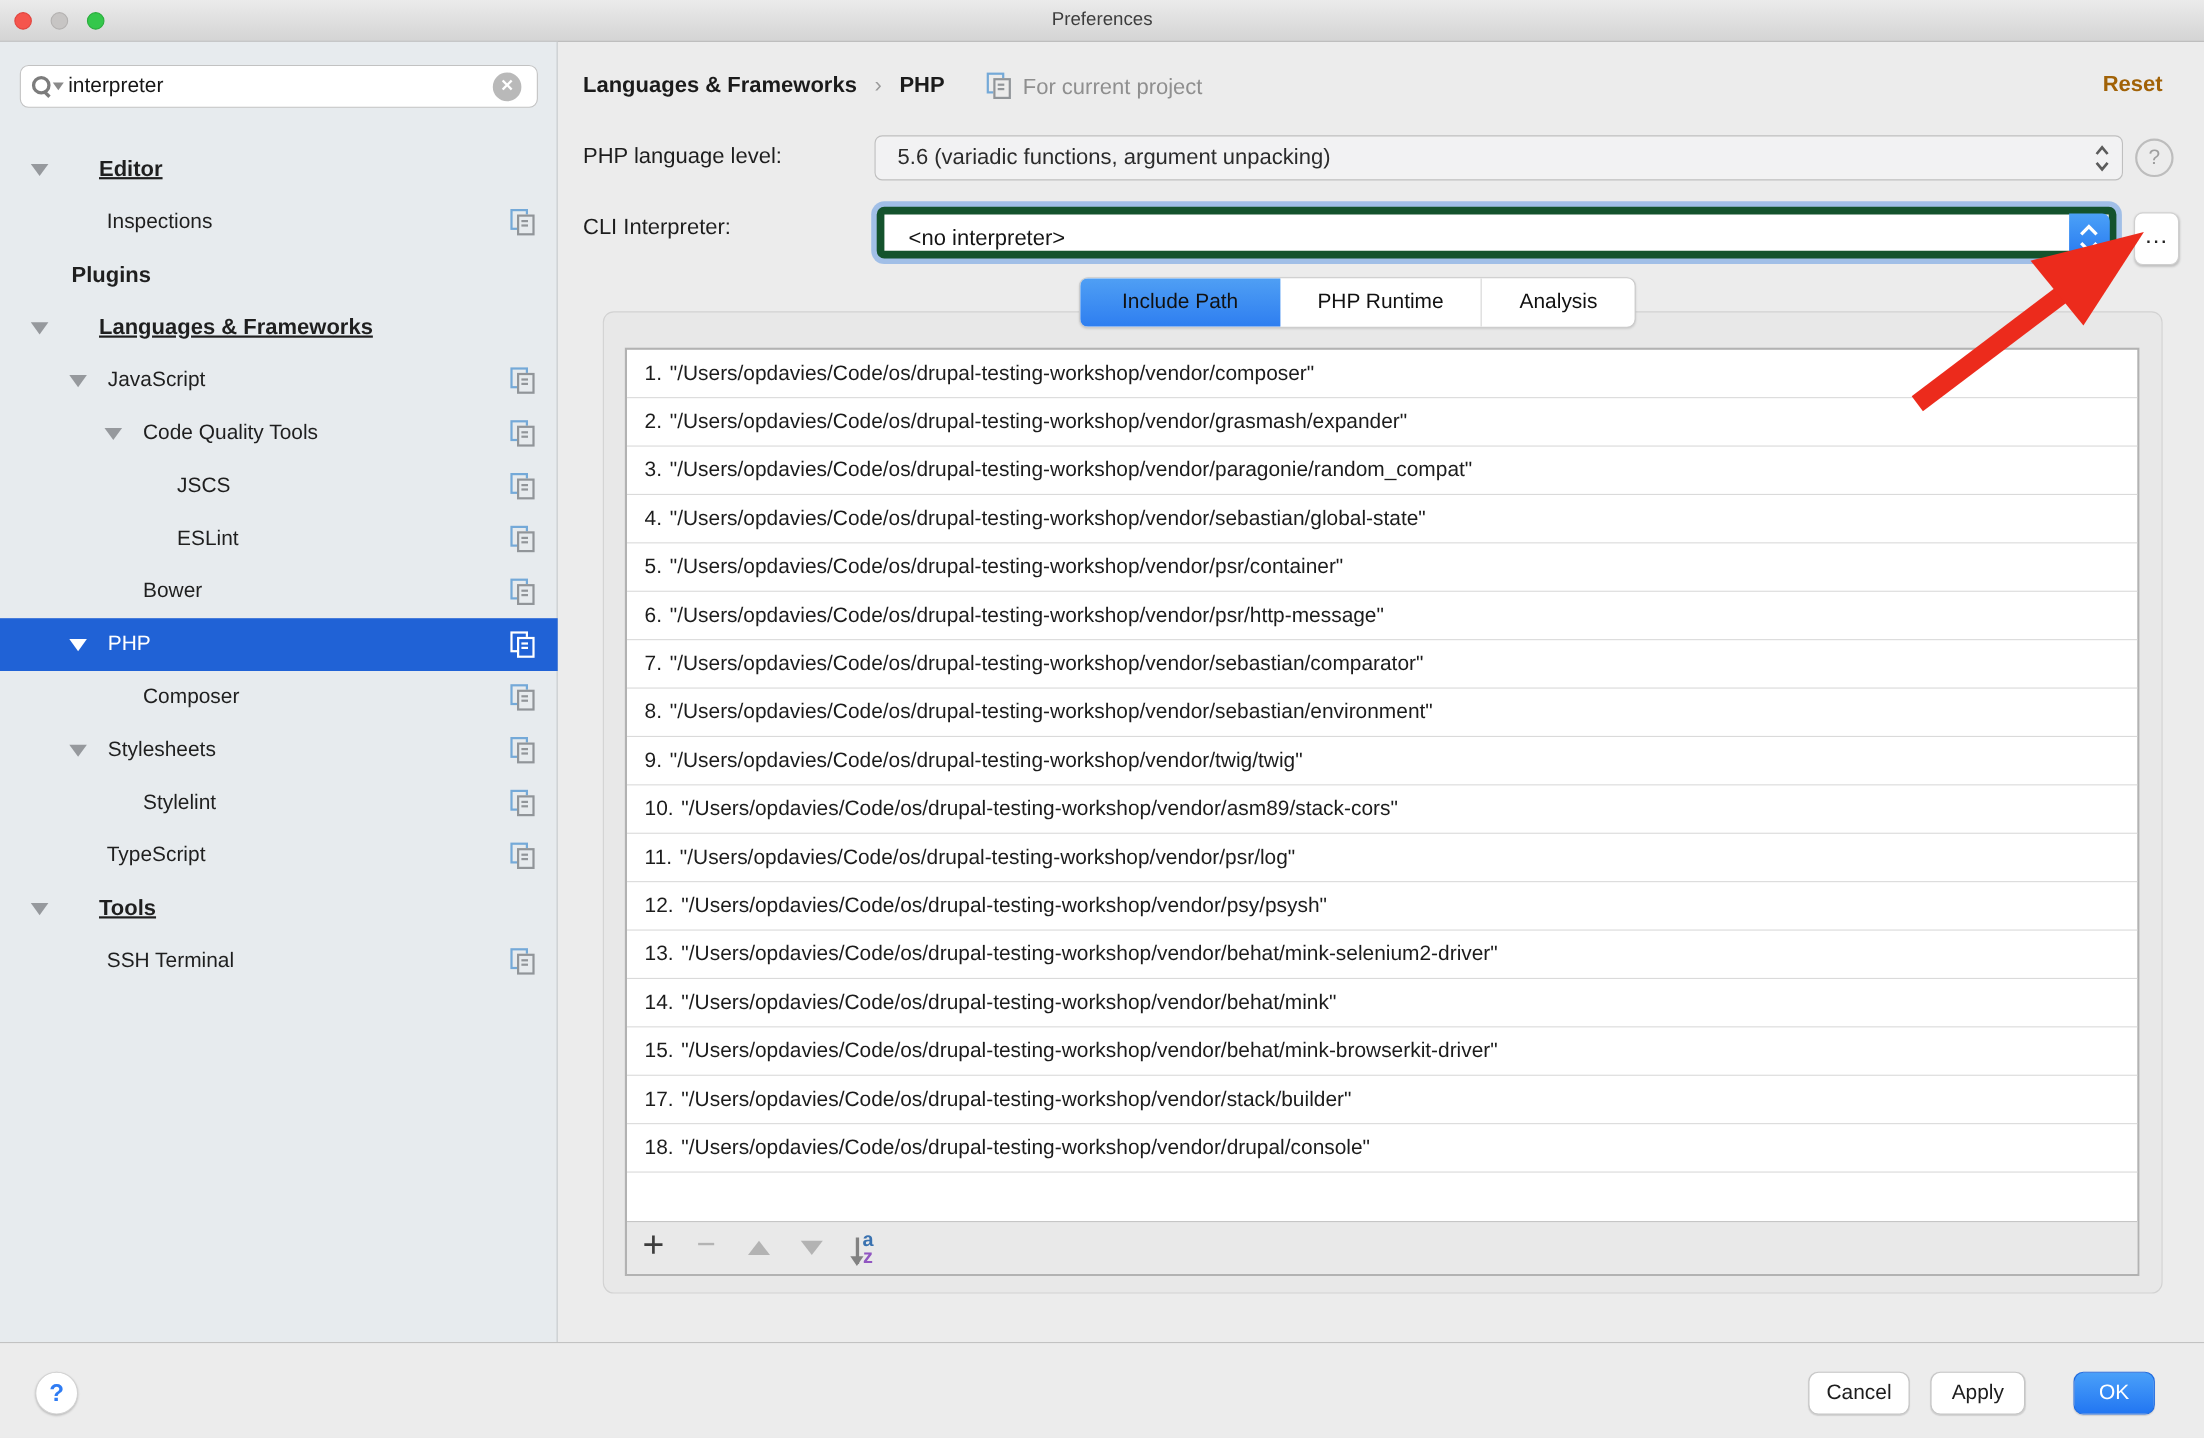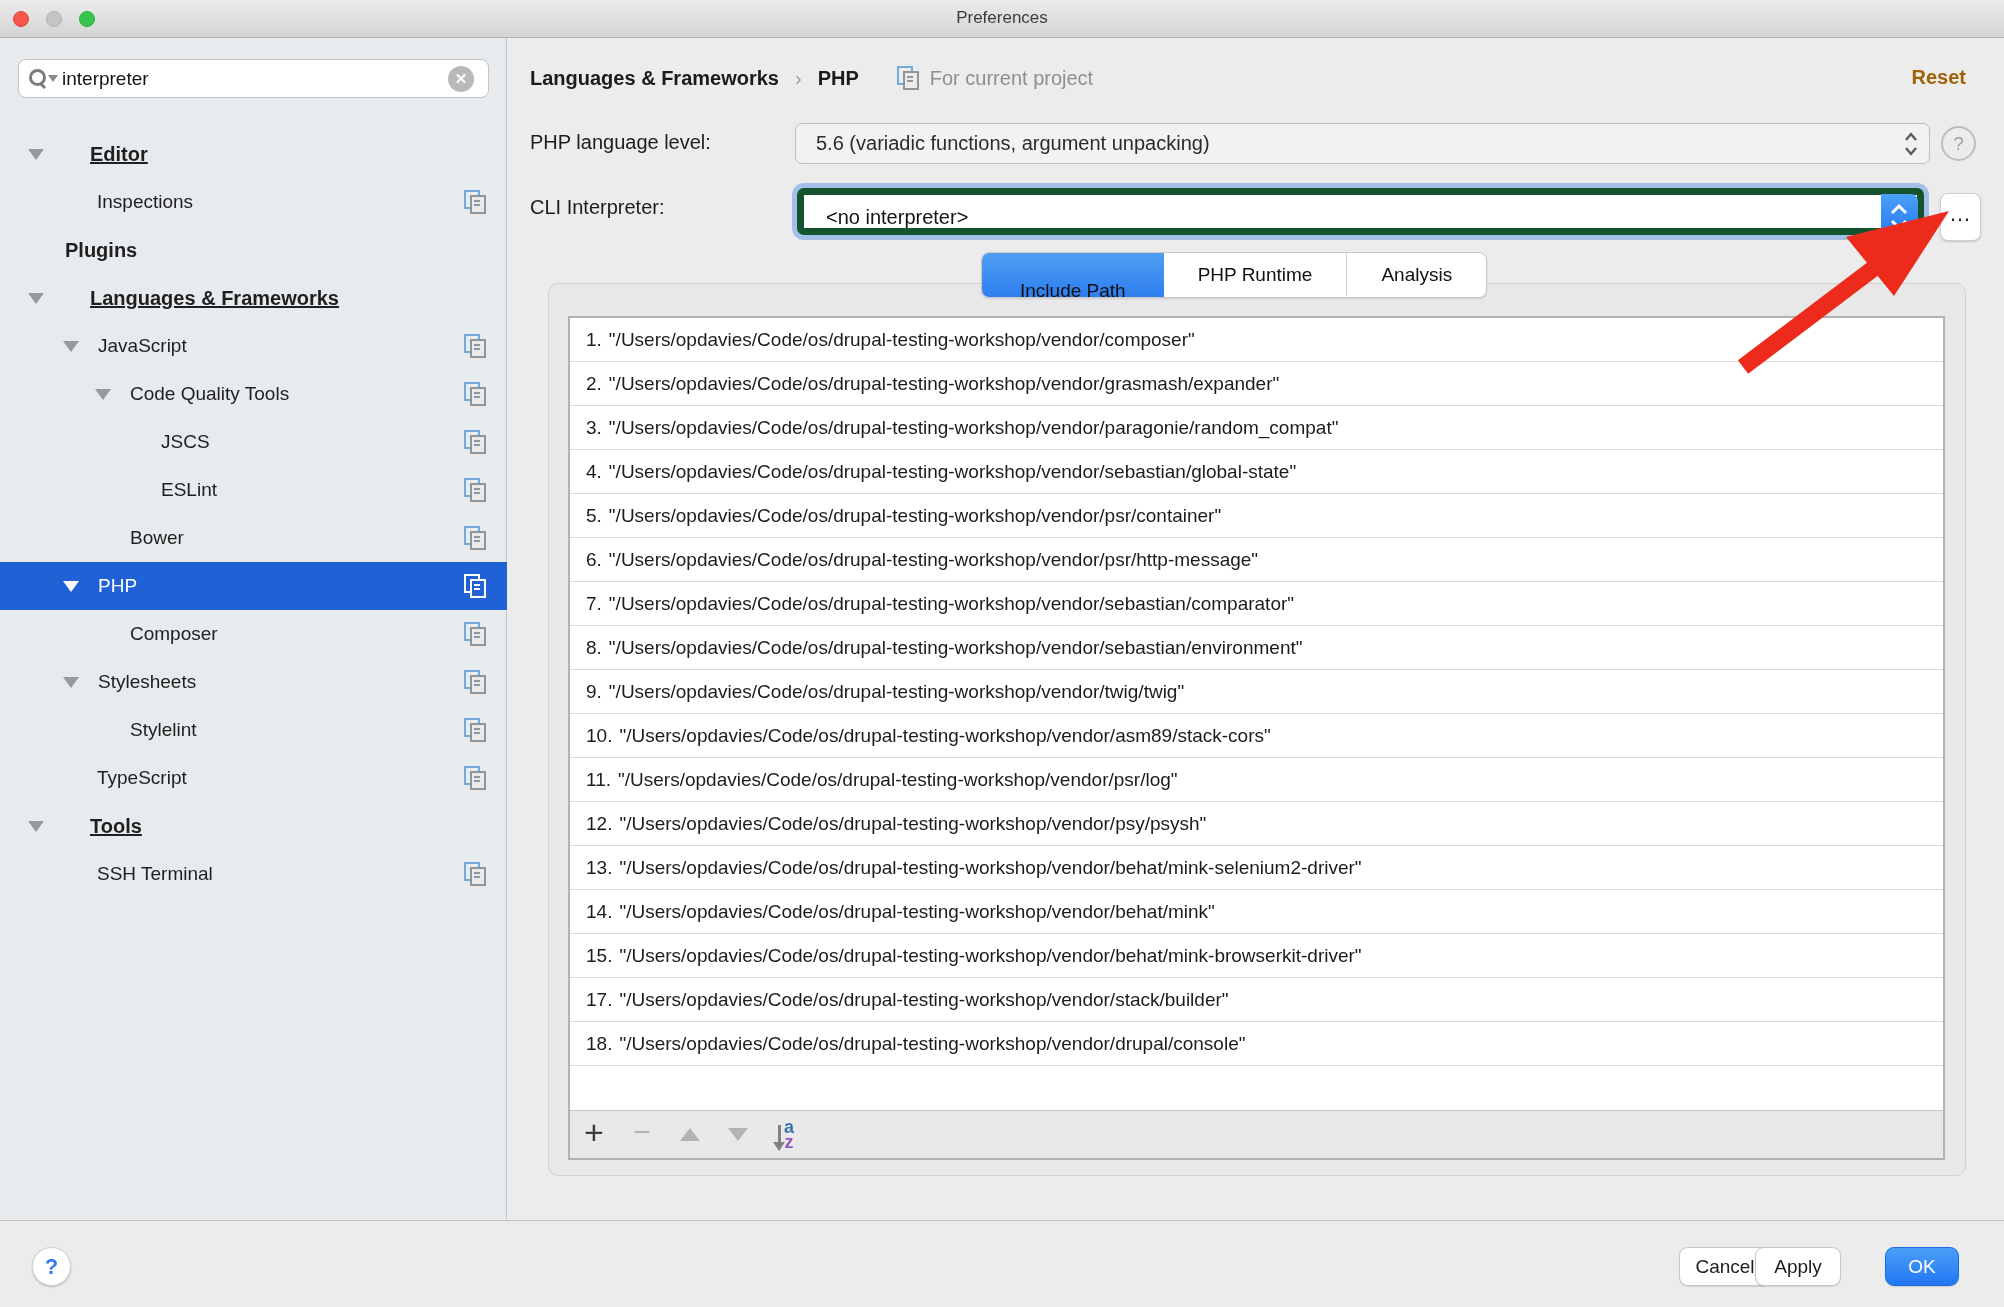--- a/index.html
+++ b/index.html
@@ -90,21 +90,21 @@
     background:#fff; border:1px solid #cfcfcf; border-radius:8px;
     box-shadow:0 1px 2px rgba(0,0,0,.18); text-align:center; line-height:40px;
     font-size:22px; color:#222; letter-spacing:1px; }
 
   
   .tabs { position:absolute; left:981px; top:252px; height:46px; display:flex;
     background:#fff; border:1px solid #c9c9c9; border-radius:8px;
     box-shadow:0 1px 2px rgba(0,0,0,.12); overflow:hidden; z-index:5; }
   .tab { font-size:19px; color:#111; line-height:44px; padding:0 34px; border-left:1px solid #d4d4d4; }
   .tab:first-child { border-left:none; }
-  .tab.on { background:linear-gradient(#4f9ff4,#2e7ef0); border-left:none; padding:16px 38px; }
+  .tab.on { background:linear-gradient(#4f9ff4,#2e7ef0); border-left:none; padding:0 38px; }
   .tab.on + .tab { border-left:none; }
 
   
   .panel { position:absolute; left:548px; top:283px; width:1418px; height:893px;
     background:#e8e8e8; border:1px solid #d2d2d2; border-radius:10px; }
   .listbox { position:absolute; left:568px; top:316px; width:1377px; height:844px;
     border:2px solid #b2b2b2; background:#fff; }
   .lrow { height:44px; line-height:43px; border-bottom:1px solid #dadada;
     font-size:19px; color:#1c1c1c; padding-left:16px; white-space:nowrap; overflow:hidden; }
   .lrow .num { margin-right:7px; }
@@ -124,21 +124,21 @@
 
   
   .footer { position:absolute; left:0; top:1220px; width:2004px; height:87px;
     background:#ececec; border-top:1px solid #c2c2c2; }
   .helpbtn { position:absolute; left:32px; top:26px; width:39px; height:39px; border-radius:50%;
     background:#fff; border:1px solid #d2d2d2; box-shadow:0 1px 2px rgba(0,0,0,.22);
     color:#2f7cf3; font-size:22px; font-weight:700; text-align:center; line-height:37px; }
   .btn { position:absolute; top:26px; height:39px; border-radius:9px; background:#fff;
     border:1px solid #c6c6c6; font-size:19px; color:#1d1d1d; text-align:center; line-height:37px;
     box-shadow:0 0.5px 1px rgba(0,0,0,.12); }
-  .btn.cancel { left:1679px; width:92px; }
+  .btn.cancel { left:1644px; width:92px; }
   .btn.apply  { left:1755px; width:86px; }
   .btn.ok { left:1885px; width:74px; background:linear-gradient(#4aa0f9,#2276f2);
     border:1px solid #1e6ae0; color:#fff; }
 
   .arrow-overlay { position:absolute; left:0; top:0; width:2004px; height:1307px; pointer-events:none; z-index:20; }
 </style>
 </head>
 <body>
 
 <div class="titlebar">

